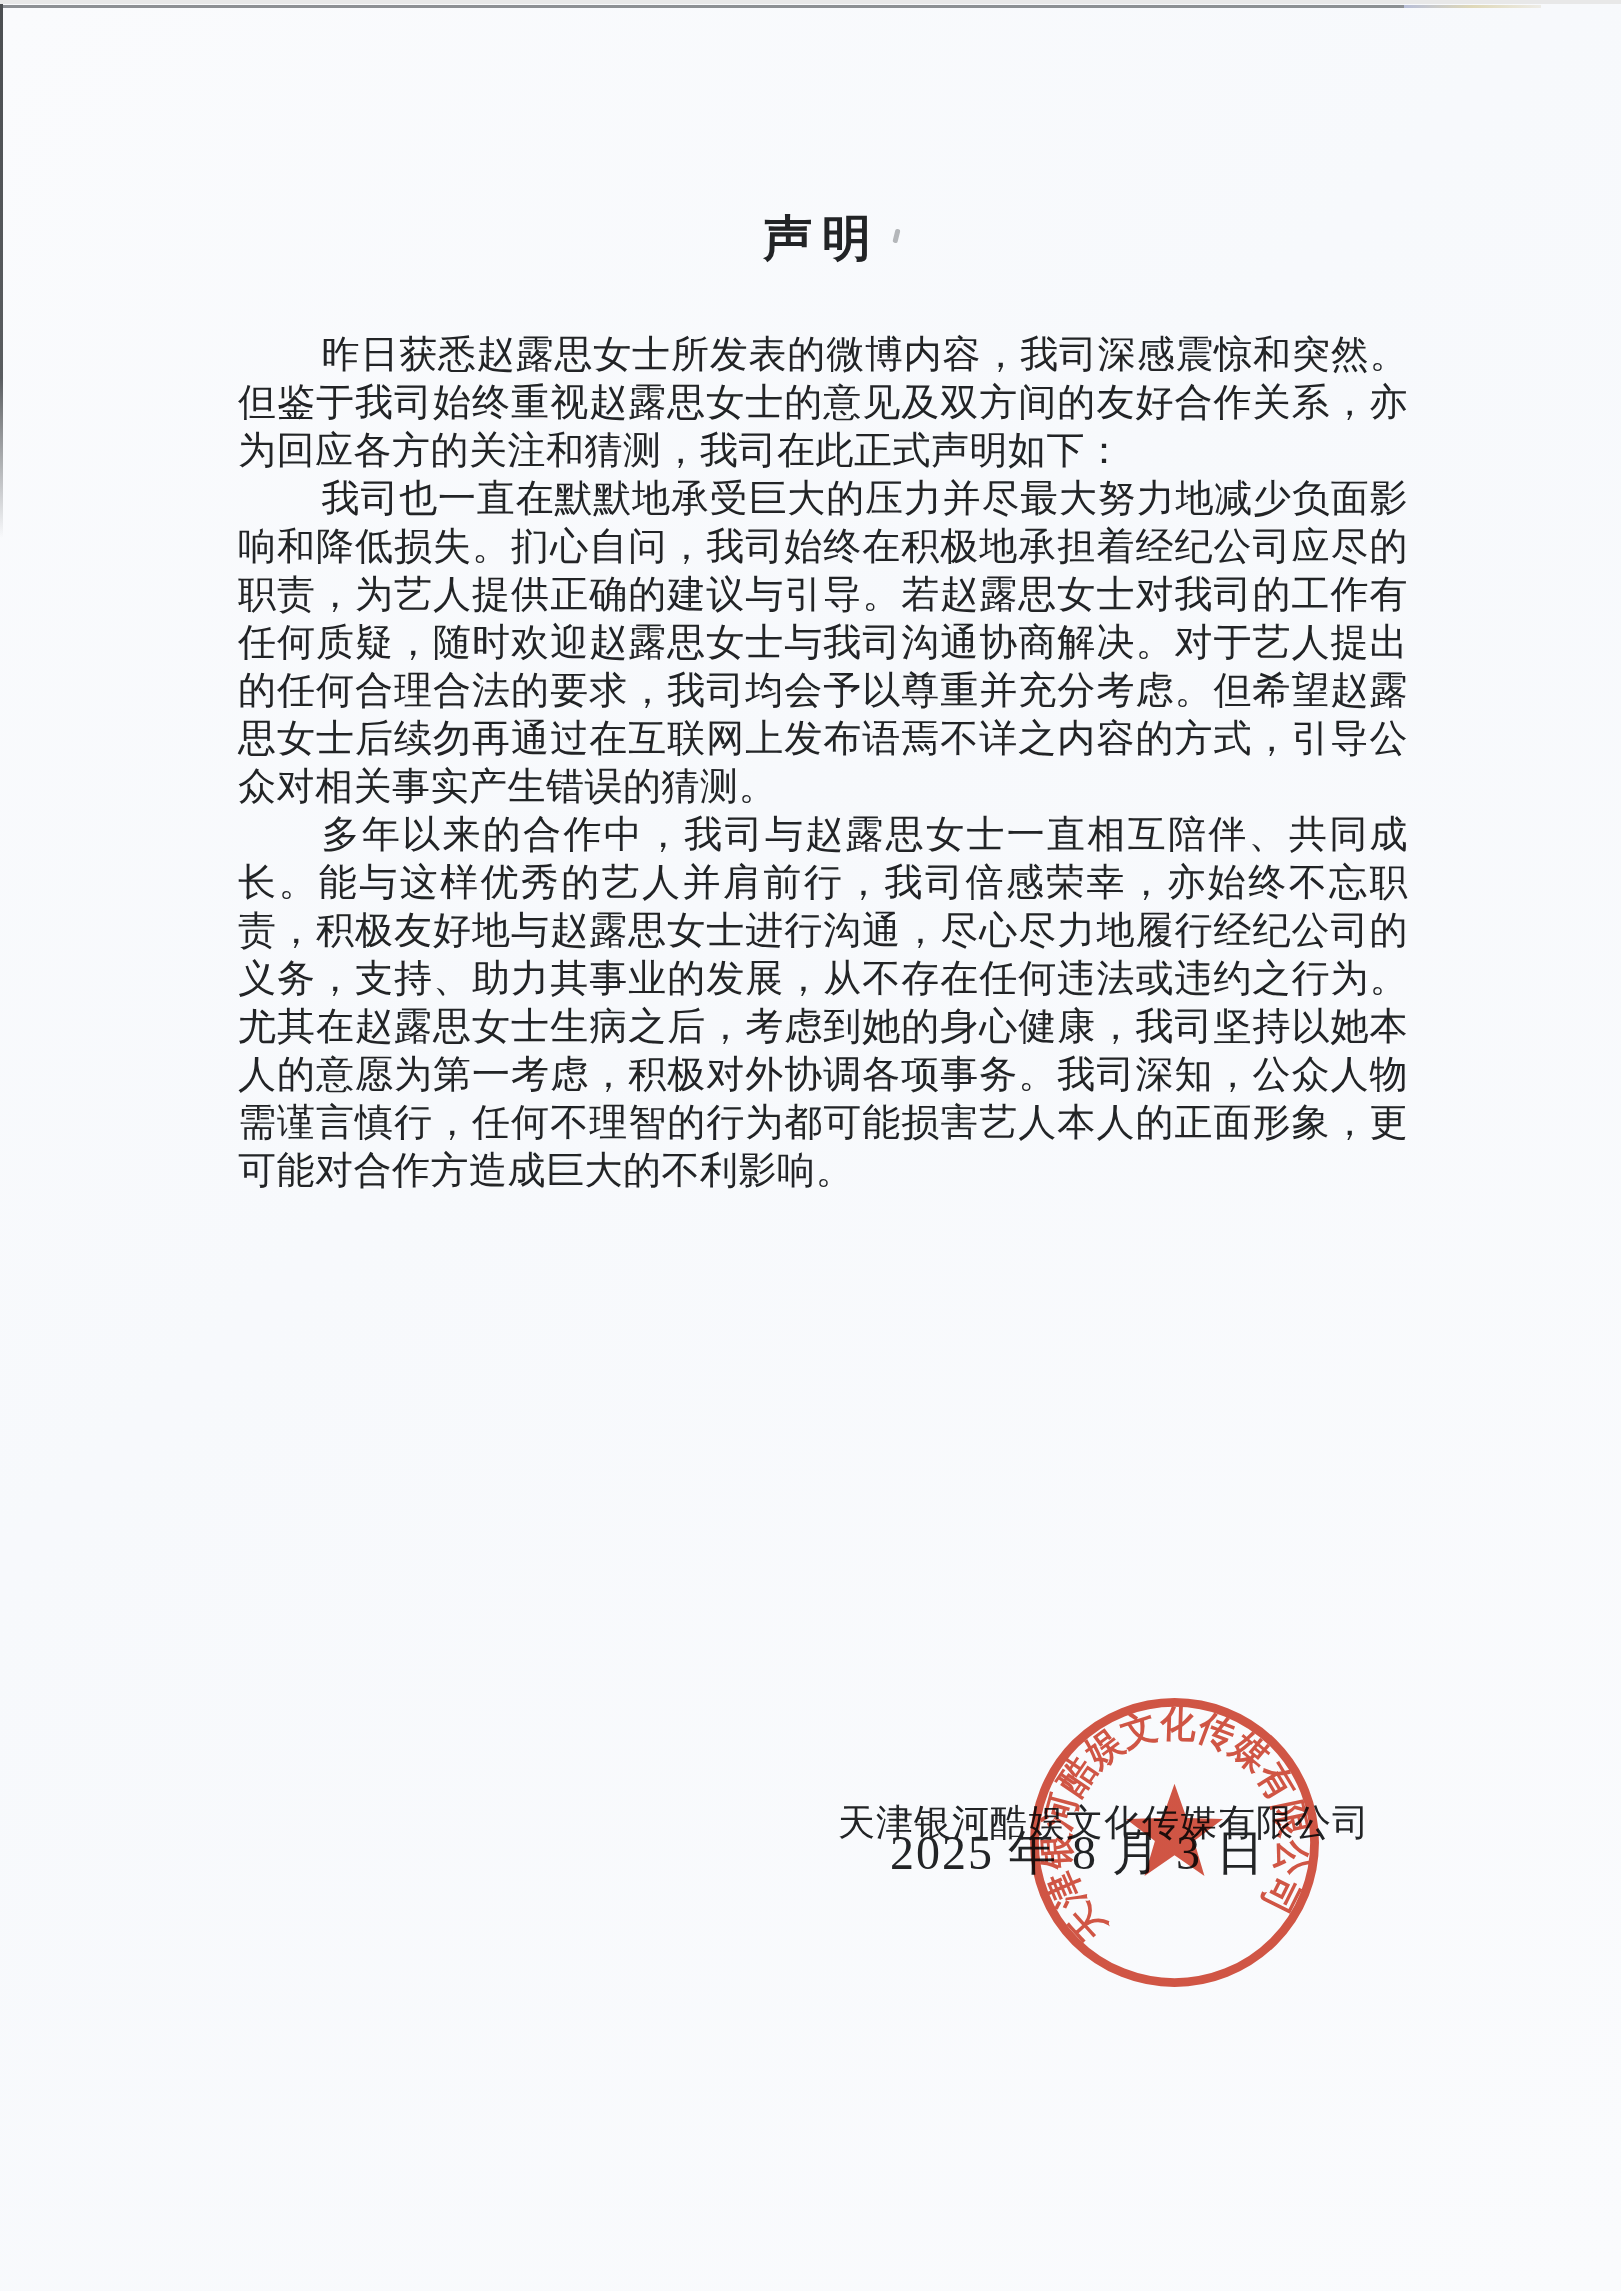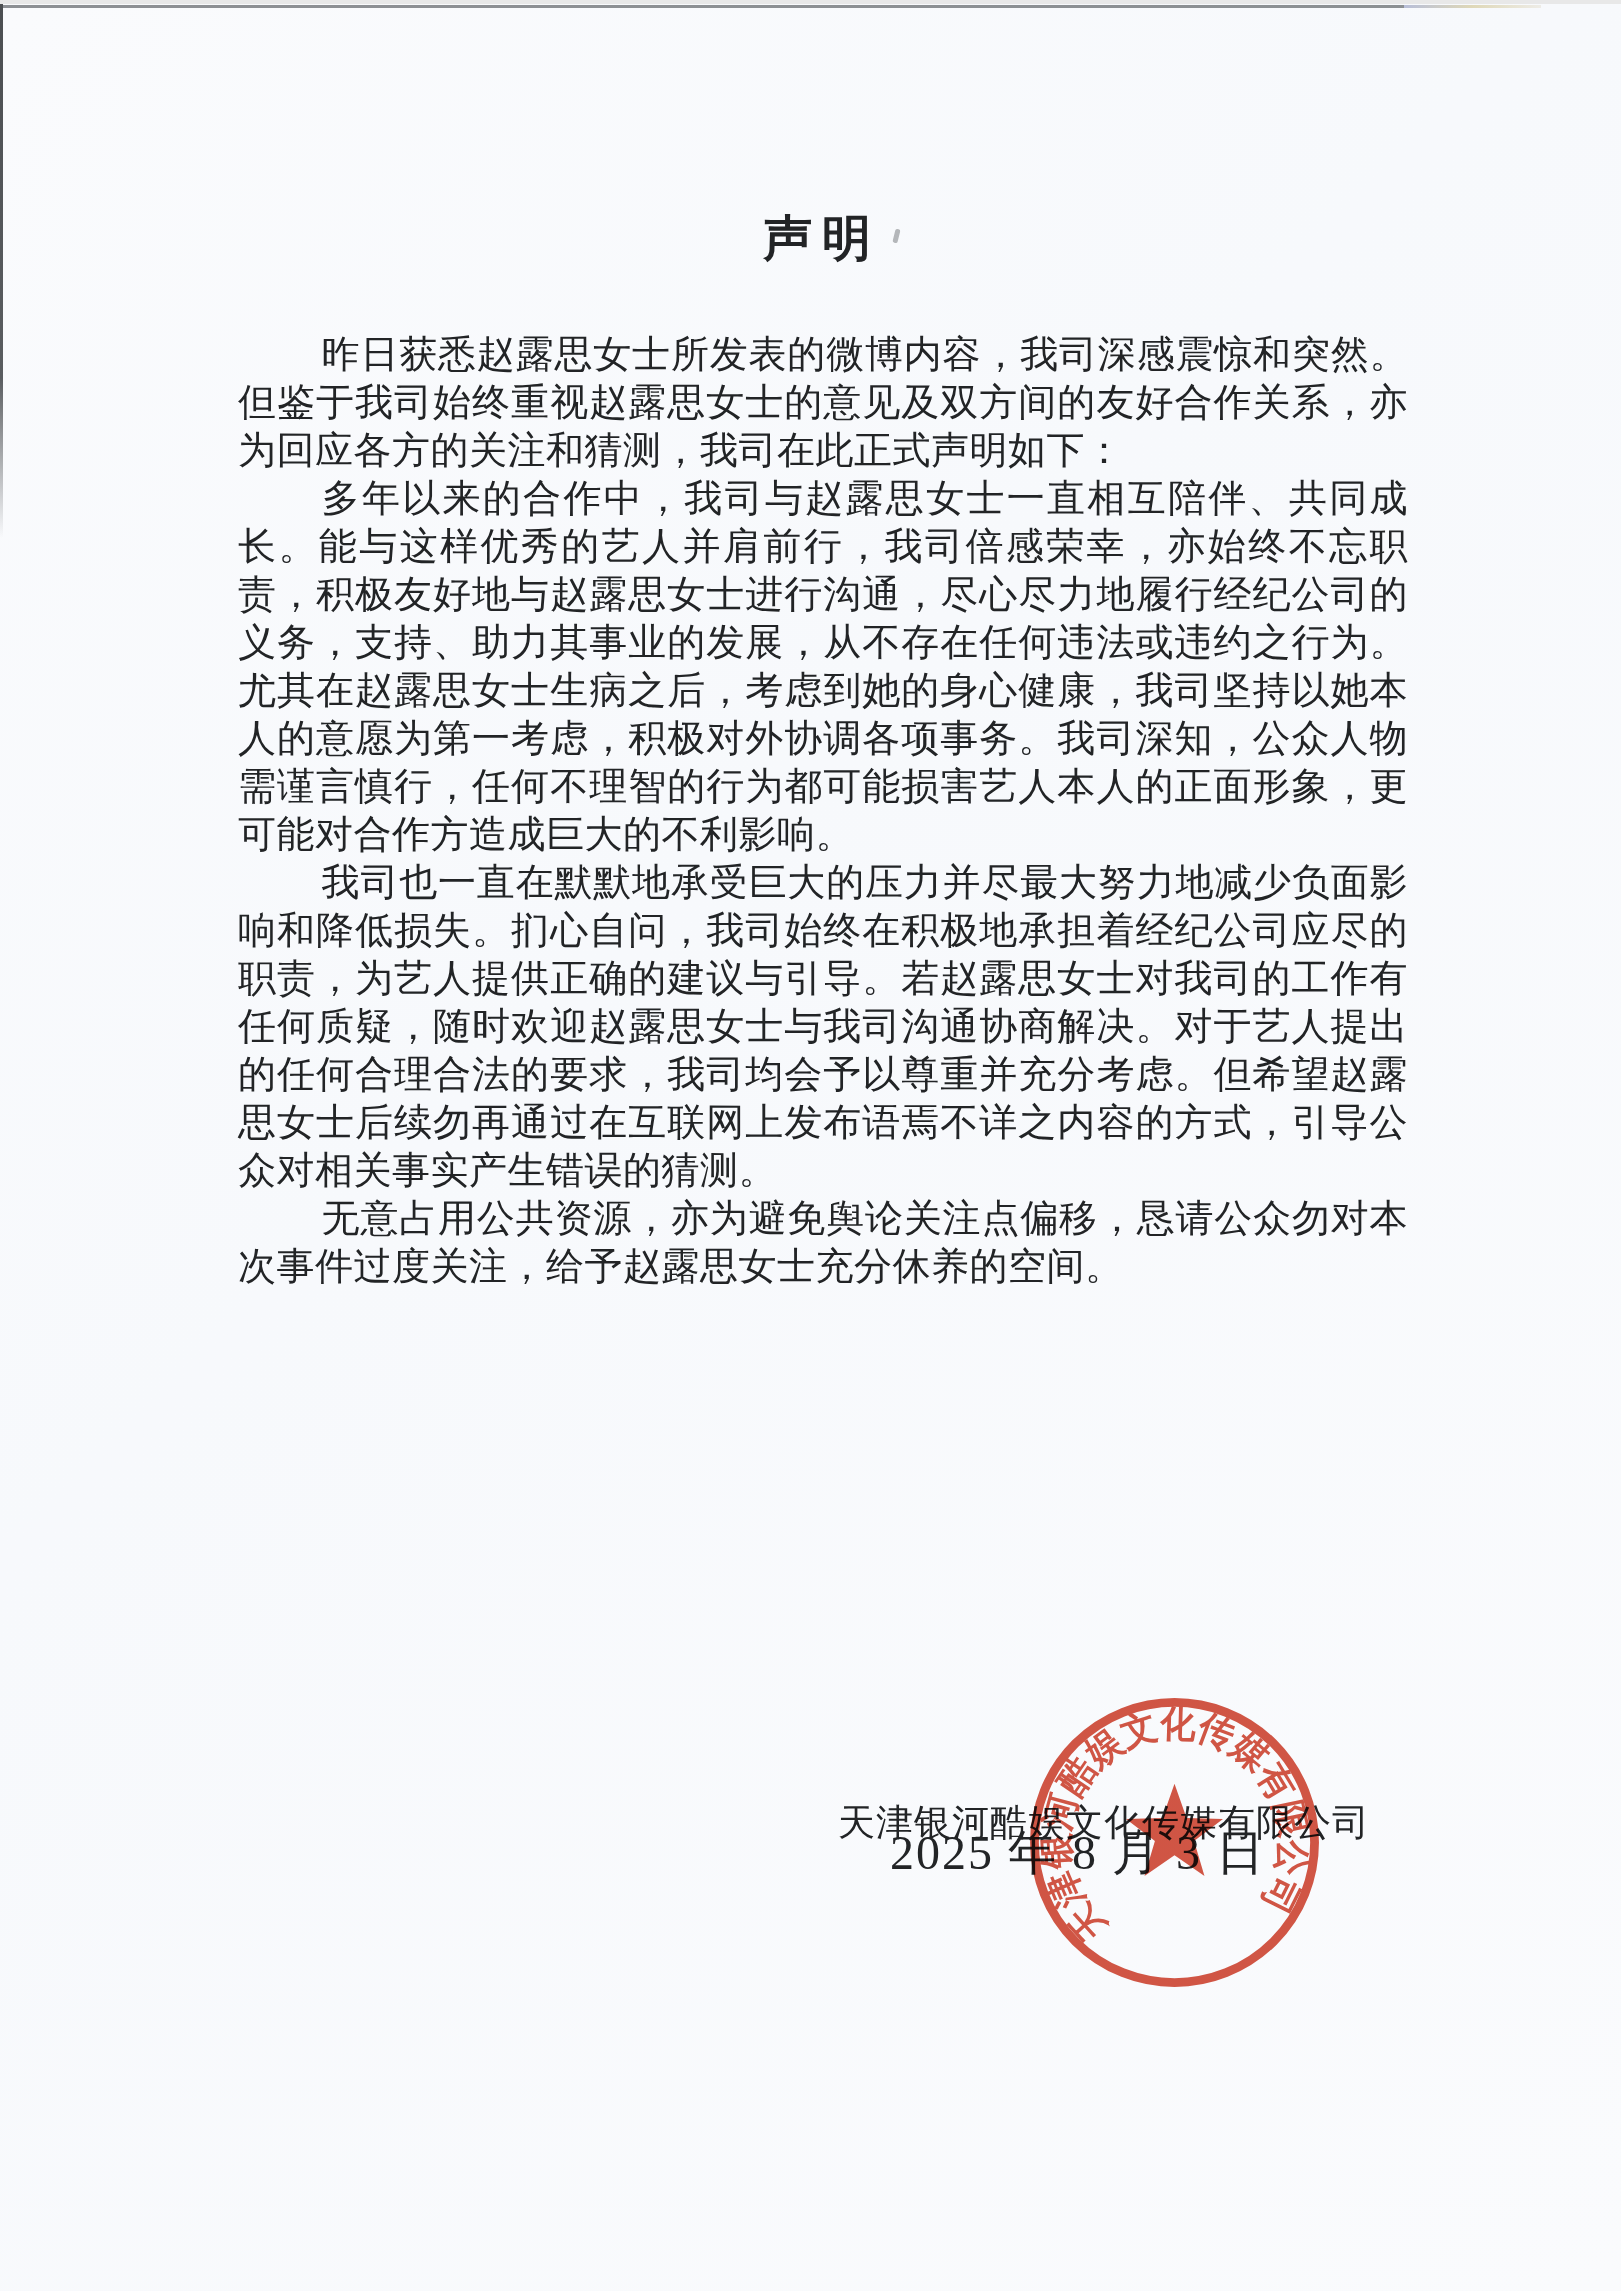--- a/index.html
+++ b/index.html
@@ -60,23 +60,22 @@
 
   <div class="edge-top"></div>
   <div class="edge-top-color"></div>
   <div class="edge-left"></div>
   <div class="speck"></div>
 
   <h1 class="title">声明</h1>
 
   <div class="body-text">
     <p>昨日获悉赵露思女士所发表的微博内容，我司深感震惊和突然。但鉴于我司始终重视赵露思女士的意见及双方间的友好合作关系，亦为回应各方的关注和猜测，我司在此正式声明如下：</p>
+    <p>我司也一直在默默地承受巨大的压力并尽最大努力地减少负面影响和降低损失。扪心自问，我司始终在积极地承担着经纪公司应尽的职责，为艺人提供正确的建议与引导。若赵露思女士对我司的工作有任何质疑，随时欢迎赵露思女士与我司沟通协商解决。对于艺人提出的任何合理合法的要求，我司均会予以尊重并充分考虑。但希望赵露思女士后续勿再通过在互联网上发布语焉不详之内容的方式，引导公众对相关事实产生错误的猜测。</p>
     <p>多年以来的合作中，我司与赵露思女士一直相互陪伴、共同成长。能与这样优秀的艺人并肩前行，我司倍感荣幸，亦始终不忘职责，积极友好地与赵露思女士进行沟通，尽心尽力地履行经纪公司的义务，支持、助力其事业的发展，从不存在任何违法或违约之行为。尤其在赵露思女士生病之后，考虑到她的身心健康，我司坚持以她本人的意愿为第一考虑，积极对外协调各项事务。我司深知，公众人物需谨言慎行，任何不理智的行为都可能损害艺人本人的正面形象，更可能对合作方造成巨大的不利影响。</p>
-    <p>我司也一直在默默地承受巨大的压力并尽最大努力地减少负面影响和降低损失。扪心自问，我司始终在积极地承担着经纪公司应尽的职责，为艺人提供正确的建议与引导。若赵露思女士对我司的工作有任何质疑，随时欢迎赵露思女士与我司沟通协商解决。对于艺人提出的任何合理合法的要求，我司均会予以尊重并充分考虑。但希望赵露思女士后续勿再通过在互联网上发布语焉不详之内容的方式，引导公众对相关事实产生错误的猜测。</p>
-    <p>无意占用公共资源，亦为避免舆论关注点偏移，恳请公众勿对本次事件过度关注，给予赵露思女士充分休养的空间。</p>
   </div>
 
   <div class="sig-company">天津银河酷娱文化传媒有限公司</div>
   <div class="sig-date">2025 年 8 月 3 日</div>
 
   <svg class="seal" width="333" height="333" viewBox="0 0 340 340">
     <defs>
       <path id="seal-arc" d="M 103.5 255.1 A 108 108 0 1 1 236.5 255.1" fill="none"></path>
     </defs>
     <circle cx="170" cy="170" r="143" fill="none" stroke-width="9" stroke="#cf3f2b"></circle>

